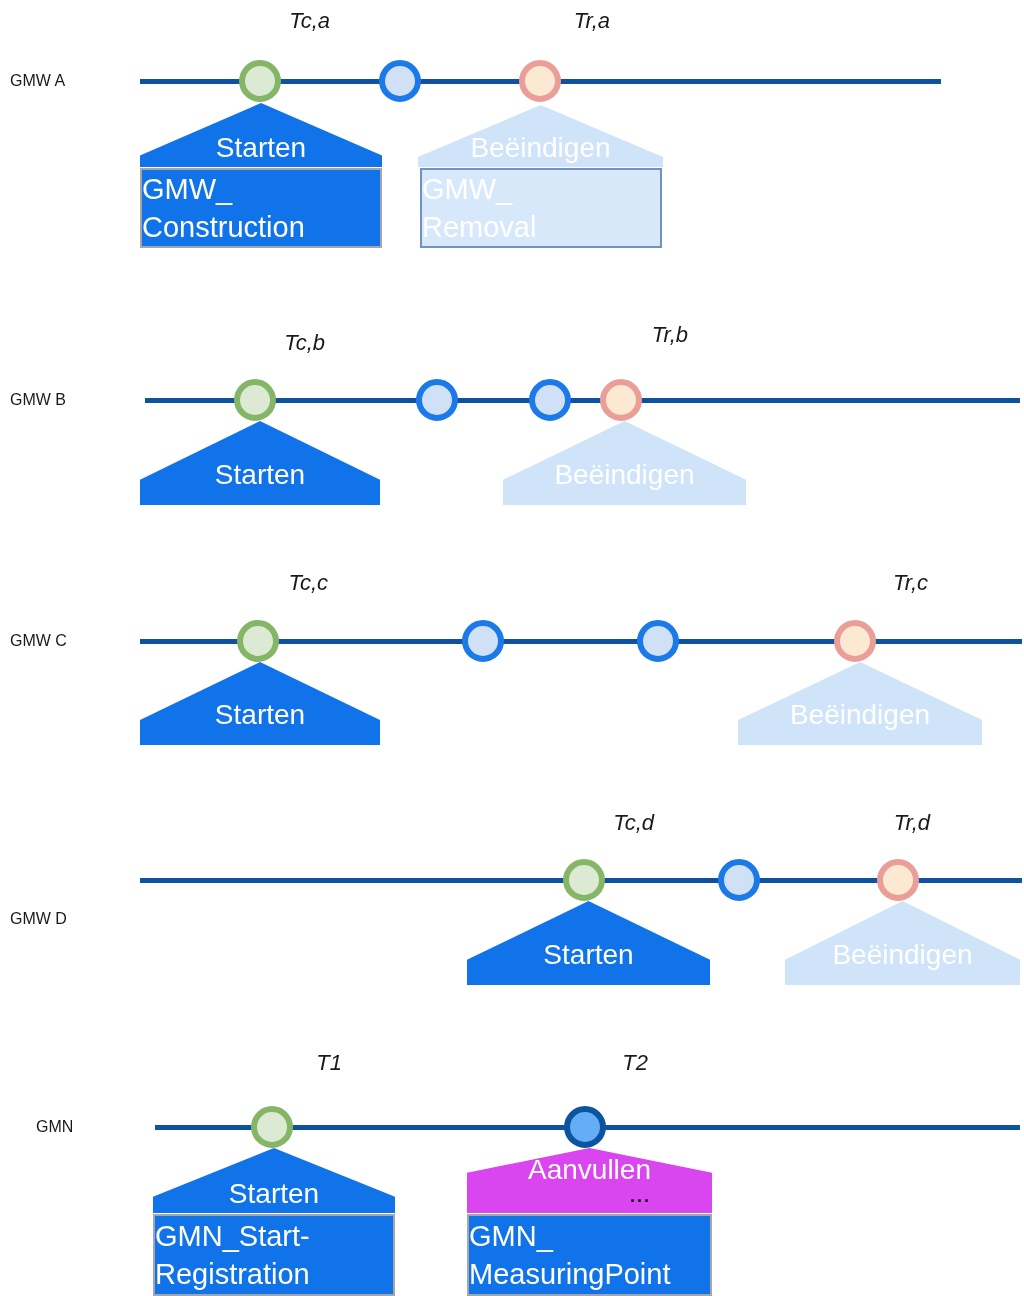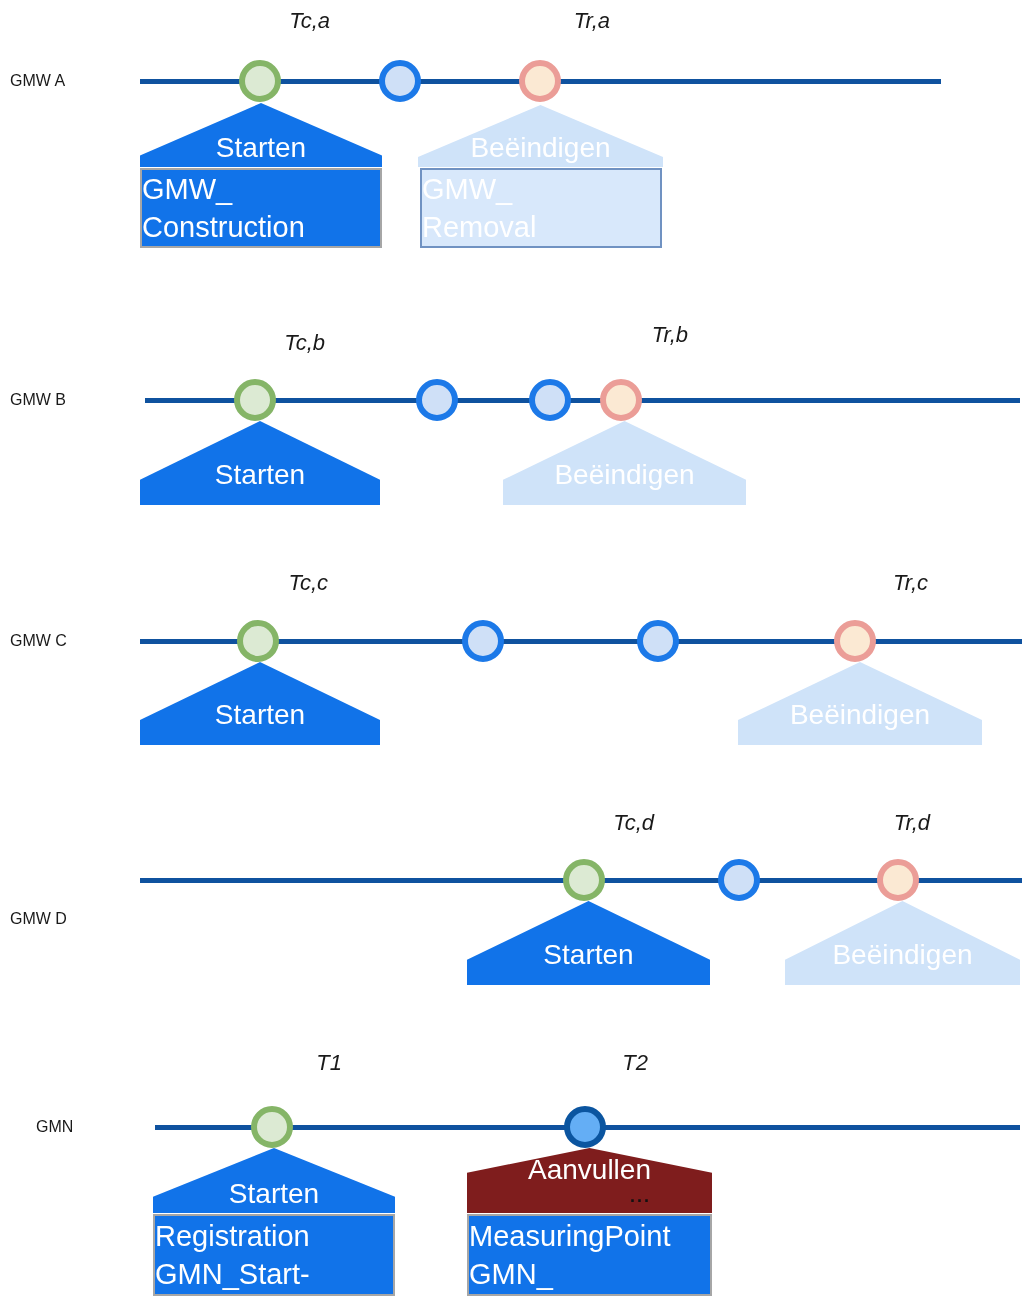--- a/index.html
+++ b/index.html
@@ -93,28 +93,28 @@
     <div class="tick" style="left: 584px; top: 810px;">Tc,d</div>
     <div class="circle" style="left: 718px; top: 859px; border-color: rgb(28, 121, 232); background: rgb(207, 224, 247);"></div>
     <div class="circle" style="left: 877px; top: 859px; border-color: rgb(235, 157, 151); background: rgb(251, 233, 211);"></div>
     <div class="tick" style="left: 860px; top: 810px;">Tr,d</div>
     <div class="row-label" style="left: 36px; top: 1114px;">GMN</div>
     <div class="tl-line" style="left: 155px; width: 865px; top: 1125px; background: rgb(15, 82, 159);"></div>
     <div class="pent align-low" style="left: 153px; top: 1148px; width: 242px; height: 65px; background: rgb(17, 115, 233); clip-path: polygon(50% 0%, 100% 75%, 100% 100%, 0% 100%, 0% 75%);">
       <span class="pent-label" style="color: rgb(255, 255, 255);">Starten</span>
     </div>
     <div class="cbox" style="left: 153px; top: 1214px; width: 242px; height: 82px; background: rgb(17, 115, 233); border-color: rgb(166, 166, 166);">
+      <div class="box-line">GMN_Start-</div>
       <div class="box-line">Registration</div>
-      <div class="box-line">GMN_Start-</div>
     </div>
-    <div class="pent align-high" style="left: 467px; top: 1148px; width: 245px; height: 65px; background: #7f1d1d; clip-path: polygon(50% 0%, 100% 38%, 100% 100%, 0% 100%, 0% 38%);">
+    <div class="pent align-high" style="left: 467px; top: 1148px; width: 245px; height: 65px; background: #d946ef; clip-path: polygon(50% 0%, 100% 38%, 100% 100%, 0% 100%, 0% 38%);">
       <span class="pent-label" style="color: rgb(255, 255, 255);">Aanvullen</span>
     </div>
     <div class="cbox" style="left: 467px; top: 1214px; width: 245px; height: 82px; background: rgb(17, 115, 233); border-color: rgb(166, 166, 166);">
+      <div class="box-line">GMN_</div>
       <div class="box-line">MeasuringPoint</div>
-      <div class="box-line">GMN_</div>
     </div>
     <div class="ellipsis" style="left: 630px; top: 1186px;">...</div>
     <div class="circle" style="left: 251px; top: 1106px; border-color: rgb(133, 181, 103); background: rgb(220, 234, 211);"></div>
     <div class="tick" style="left: 272px; top: 1050px;">T1</div>
     <div class="circle" style="left: 564px; top: 1106px; border-color: rgb(11, 85, 160); background: rgb(100, 174, 245);"></div>
     <div class="tick" style="left: 578px; top: 1050px;">T2</div>
   </div>
 
 </body></html>

